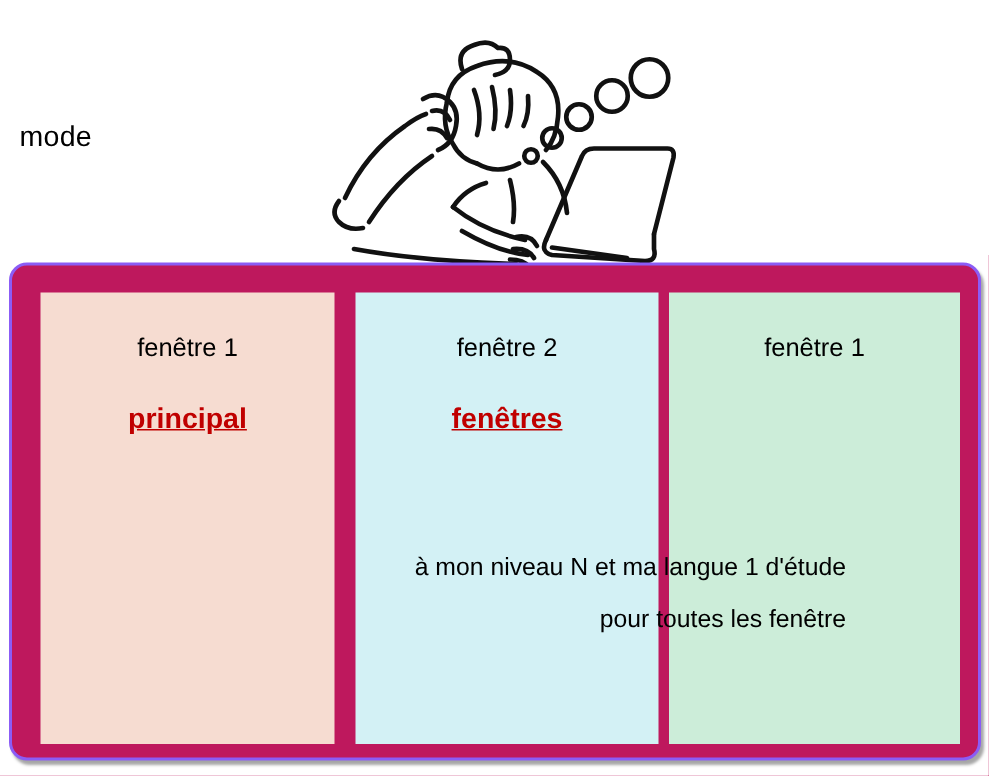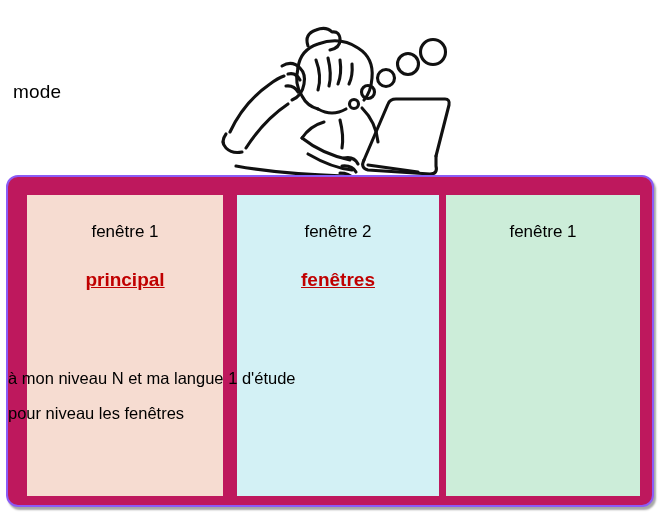--- a/index.html
+++ b/index.html
@@ -120,21 +120,21 @@
     font-weight: bold;
     color: #C00000;
     text-decoration: underline;
   }
 
   #footnote {
     position: absolute;
     left: 0;
     top: 184px;
     width: 556px;
-    text-align: left;
+    text-align: right;
     font-size: 16.5px;
     line-height: 35px;
     color: #000000;
     pointer-events: none;
   }
   #footnote div { white-space: nowrap; }
 </style>
 </head>
 <body>
 
@@ -208,15 +208,15 @@
     <div class="column-header">fenêtre 2</div>
     <div class="column-value">fenêtres</div>
   </div>
 
   <div id="column-3" class="column">
     <div class="column-header">fenêtre 1</div>
   </div>
 
   <div id="footnote">
     <div>à mon niveau N et ma langue 1 d'étude</div>
-    <div>pour niveau les fenêtres</div>
+    <div>pour toutes les fenêtre</div>
   </div>
 </div>
 
 </body></html>

